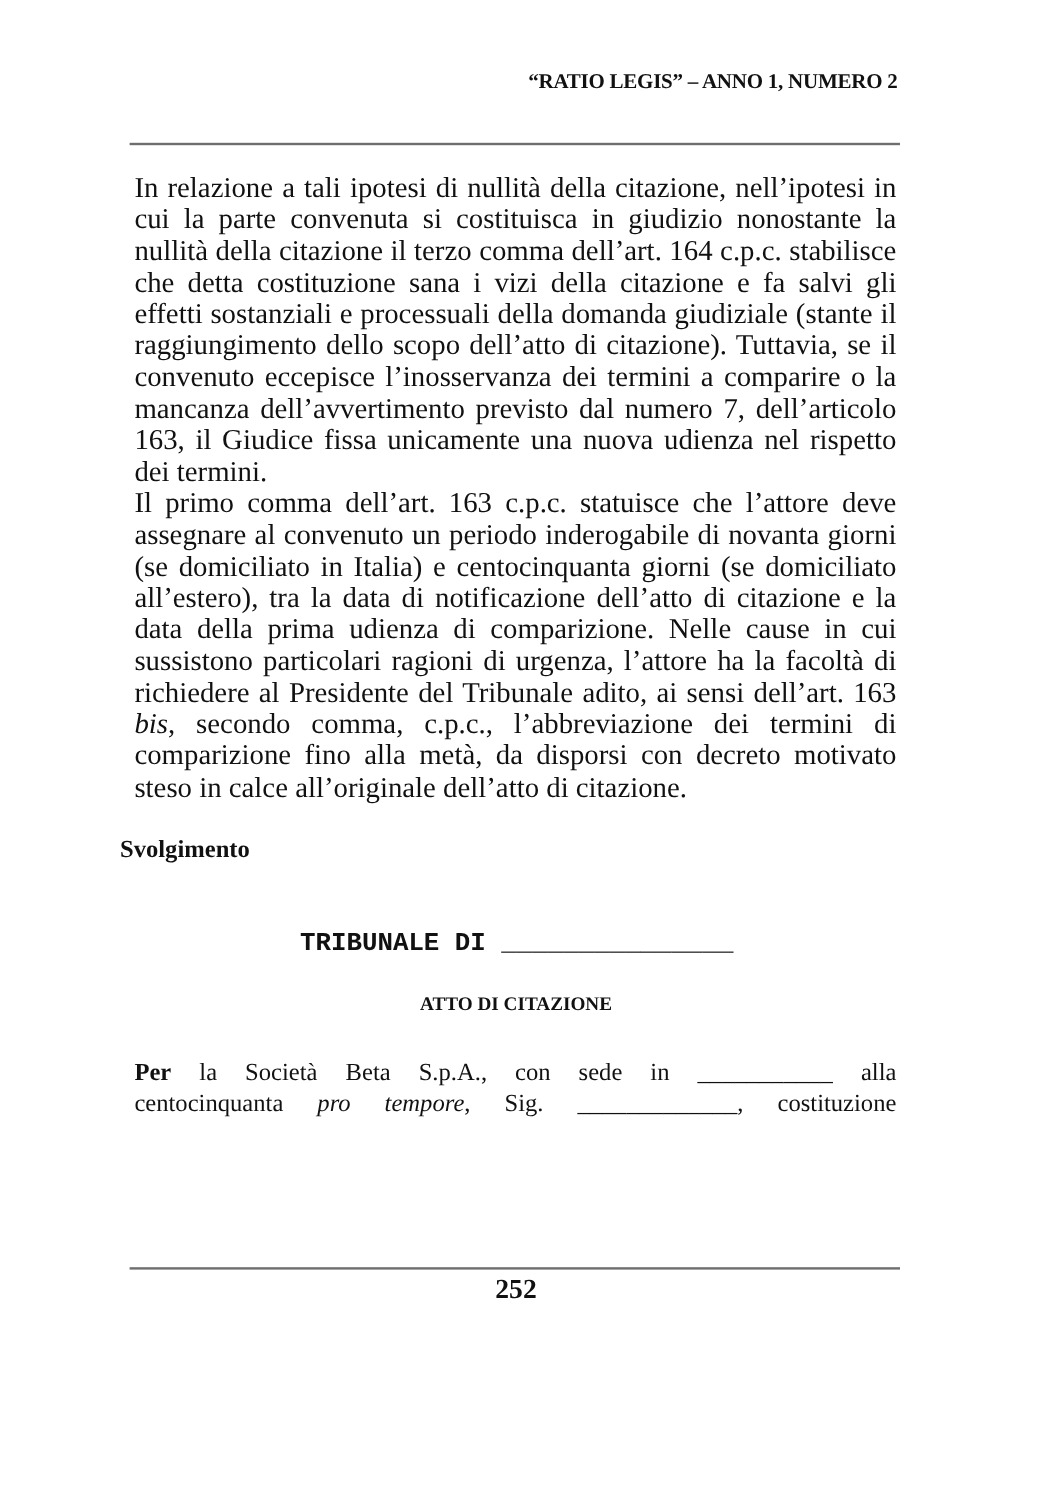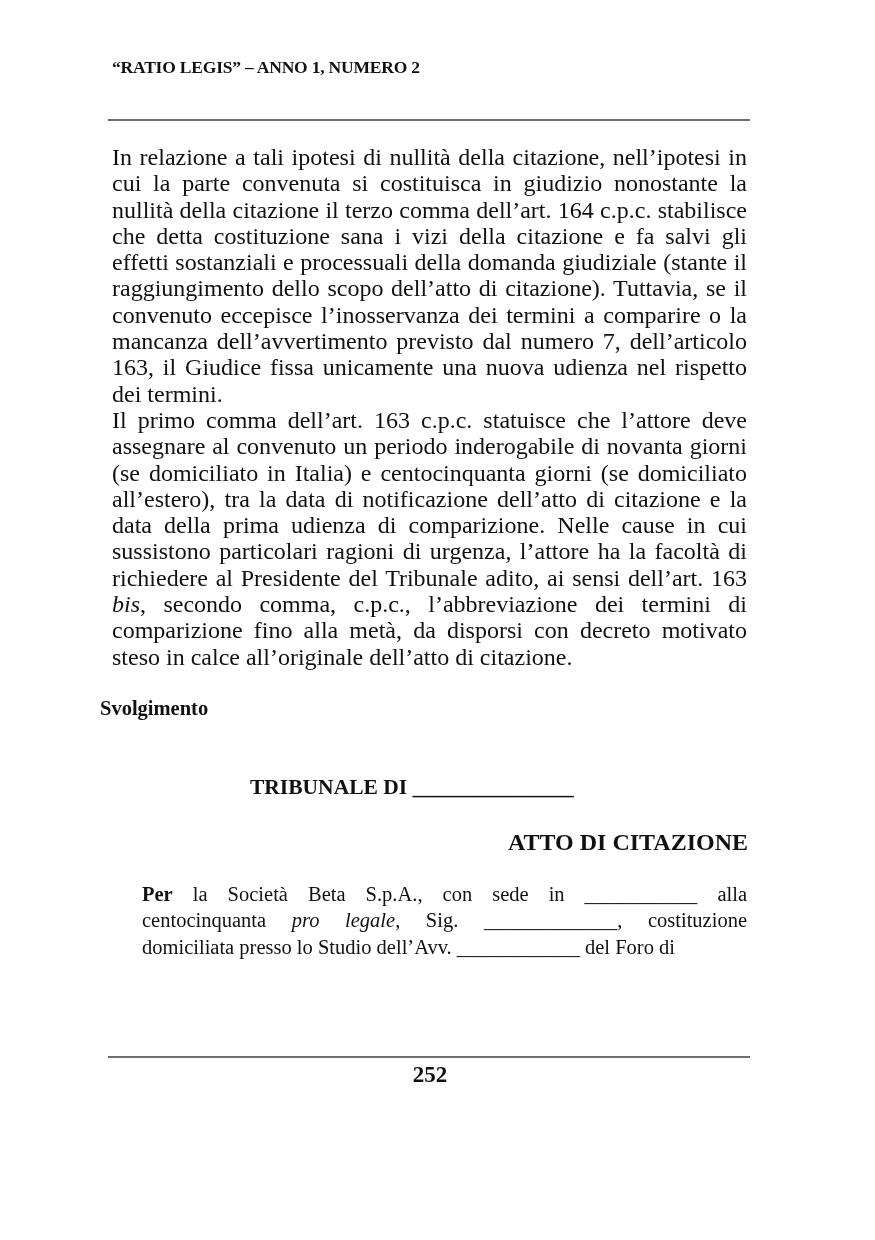--- a/index.html
+++ b/index.html
@@ -3,48 +3,48 @@
 <meta charset="utf-8">
 <style>
   html, body { margin: 0; padding: 0; background: #ffffff; }
   body {
     width: 875px; height: 1240px; position: relative; overflow: hidden;
     font-family: "Liberation Serif", "DejaVu Serif", serif;
     color: #111111;
   }
   .running-head {
     position: absolute; top: 57px; left: 112px; width: 636px;
-    text-align: left; font-weight: bold; font-size: 17.5px;
+    text-align: right; font-weight: bold; font-size: 17.5px;
     letter-spacing: -0.2px;
   }
   .rule { position: absolute; left: 108px; width: 642px; height: 1.6px; background: #6e6e6e; }
   .rule.top { top: 119px; }
   .rule.bottom { top: 1056px; }
   .body-text {
     position: absolute; left: 112px; width: 635px; top: 144px;
     font-size: 24px; line-height: 26.3px; text-align: justify;
   }
   .body-text p { margin: 0; }
   .heading-svolgimento {
     position: absolute; left: 100px; top: 697px;
     font-size: 20.5px; font-weight: bold;
   }
   .tribunale {
     position: absolute; left: 250px; top: 775px;
-    font-size: 21.5px; font-weight: bold; white-space: pre;
+    font-size: 21.5px; font-weight: bold; white-space: pre; font-family: Liberation Mono, monospace;
   }
   .atto-title {
     position: absolute; left: 112px; width: 636px; top: 829px;
-    text-align: right; font-size: 24px; font-weight: bold;
+    text-align: center; font-size: 16px; font-weight: bold;
   }
   .party-text {
     position: absolute; left: 112px; width: 635px; top: 881px;
     font-size: 20.5px; line-height: 26.3px; text-align: justify;
   }
-  .party-text .line { display: block; text-align: justify; text-align-last: justify; white-space: nowrap; margin-left: 30px; }
+  .party-text .line { display: block; text-align: justify; text-align-last: justify; white-space: nowrap; }
   .party-text .line.last { text-align-last: left; }
   .page-number {
     position: absolute; left: 112px; width: 636px; top: 1062px;
     text-align: center; font-weight: bold; font-size: 23px;
   }
   b { font-weight: bold; }
   i { font-style: italic; }
 </style>
 </head>
 <body>
@@ -57,18 +57,17 @@
   <p><span>Il primo comma dell’art. 163 c.p.c. statuisce che l’attore deve assegnare al convenuto un periodo inderogabile di novanta giorni (se domiciliato in Italia) e centocinquanta giorni (se domiciliato all’estero), tra la data di notificazione dell’atto di citazione e la data della prima udienza di comparizione. Nelle cause in cui sussistono particolari ragioni di urgenza, l’attore ha la facoltà di richiedere al Presidente del Tribunale adito, ai sensi dell’art. 163 </span><i>bis</i><span>, secondo comma, c.p.c., l’abbreviazione dei termini di comparizione fino alla metà, da disporsi con decreto motivato steso in calce all’originale dell’atto di citazione.</span></p>
 </div>
 
 <div class="heading-svolgimento">Svolgimento</div>
 
 <div class="tribunale">TRIBUNALE DI _______________</div>
 <div class="atto-title">ATTO DI CITAZIONE</div>
 
 <div class="party-text">
   <span class="line"><b>Per</b><span> la Società Beta S.p.A., con sede in ___________ alla</span></span>
-  <span class="line"><span>centocinquanta </span><i>pro legale</i><span>, Sig. _____________, costituzione</span></span>
-  <span class="line last">domiciliata presso lo Studio dell’Avv. ____________ del Foro di</span>
+  <span class="line"><span>centocinquanta </span><i>pro tempore</i><span>, Sig. _____________, costituzione</span></span>
 </div>
 
 <div class="rule bottom"></div>
 <div class="page-number">252</div>
 
 </body></html>

